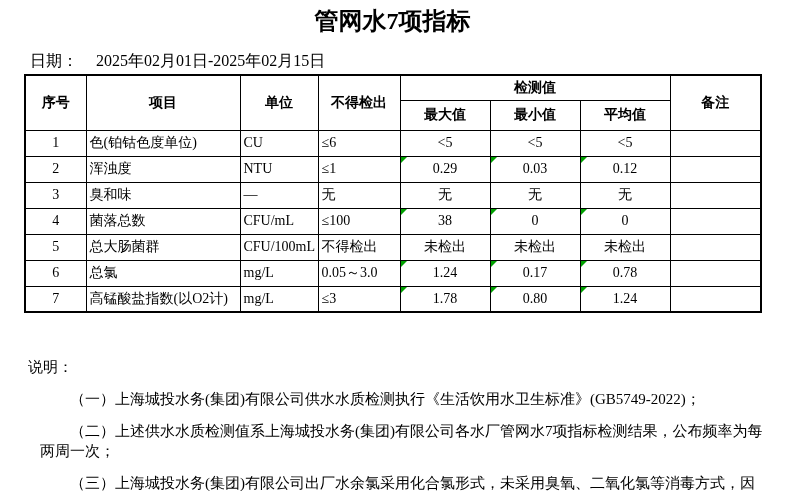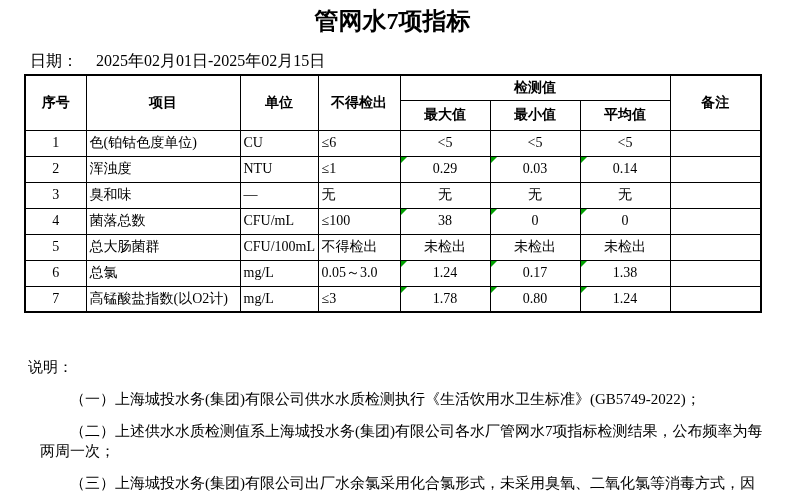--- a/index.html
+++ b/index.html
@@ -115,21 +115,21 @@
       <td class="al-center flag-cell"><span class="cell-text">&lt;5</span></td>
       <td class="al-left"></td>
     </tr>
         <tr>
       <td class="al-center">2</td>
       <td class="al-left">浑浊度</td>
       <td class="al-left">NTU</td>
       <td class="al-left">≤1</td>
       <td class="al-center flag-cell"><span class="cell-text">0.29</span><span class="flag-triangle"></span></td>
       <td class="al-center flag-cell"><span class="cell-text">0.03</span><span class="flag-triangle"></span></td>
-      <td class="al-center flag-cell"><span class="cell-text">0.14</span><span class="flag-triangle"></span></td>
+      <td class="al-center flag-cell"><span class="cell-text">0.12</span><span class="flag-triangle"></span></td>
       <td class="al-left"></td>
     </tr>
         <tr>
       <td class="al-center">3</td>
       <td class="al-left">臭和味</td>
       <td class="al-left">—</td>
       <td class="al-left">无</td>
       <td class="al-center flag-cell"><span class="cell-text">无</span></td>
       <td class="al-center flag-cell"><span class="cell-text">无</span></td>
       <td class="al-center flag-cell"><span class="cell-text">无</span></td>
@@ -155,21 +155,21 @@
       <td class="al-center flag-cell"><span class="cell-text">未检出</span></td>
       <td class="al-left"></td>
     </tr>
         <tr>
       <td class="al-center">6</td>
       <td class="al-left">总氯</td>
       <td class="al-left">mg/L</td>
       <td class="al-left">0.05～3.0</td>
       <td class="al-center flag-cell"><span class="cell-text">1.24</span><span class="flag-triangle"></span></td>
       <td class="al-center flag-cell"><span class="cell-text">0.17</span><span class="flag-triangle"></span></td>
-      <td class="al-center flag-cell"><span class="cell-text">1.38</span><span class="flag-triangle"></span></td>
+      <td class="al-center flag-cell"><span class="cell-text">0.78</span><span class="flag-triangle"></span></td>
       <td class="al-left"></td>
     </tr>
         <tr>
       <td class="al-center">7</td>
       <td class="al-left">高锰酸盐指数(以O2计)</td>
       <td class="al-left">mg/L</td>
       <td class="al-left">≤3</td>
       <td class="al-center flag-cell"><span class="cell-text">1.78</span><span class="flag-triangle"></span></td>
       <td class="al-center flag-cell"><span class="cell-text">0.80</span><span class="flag-triangle"></span></td>
       <td class="al-center flag-cell"><span class="cell-text">1.24</span><span class="flag-triangle"></span></td>

